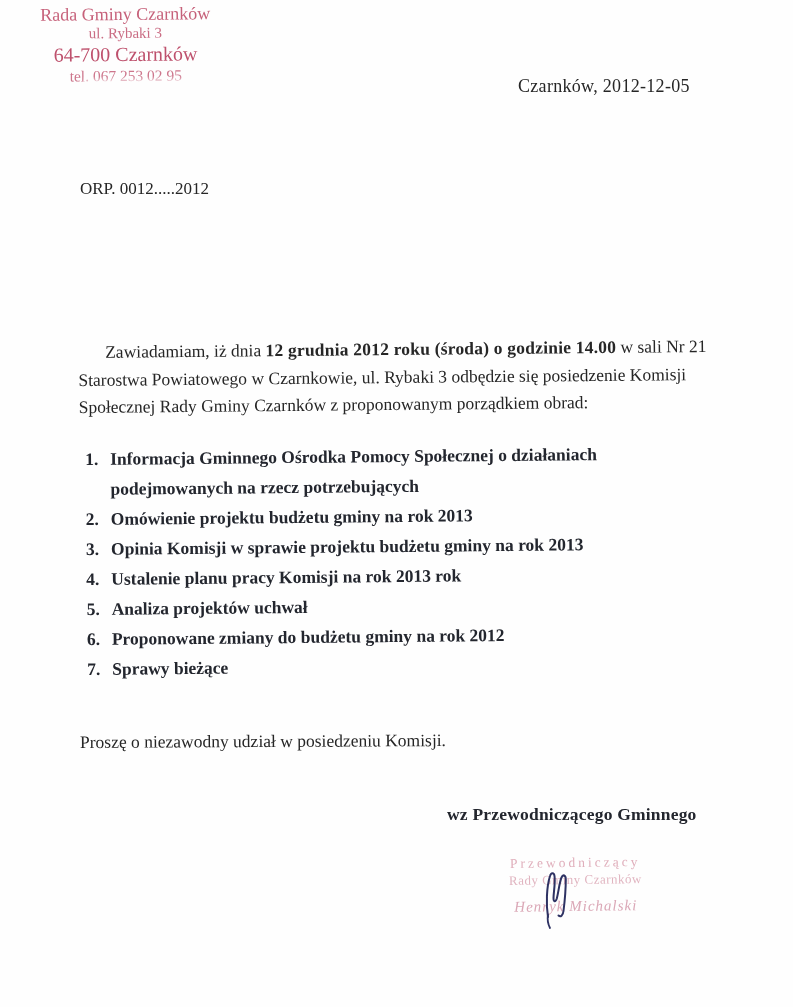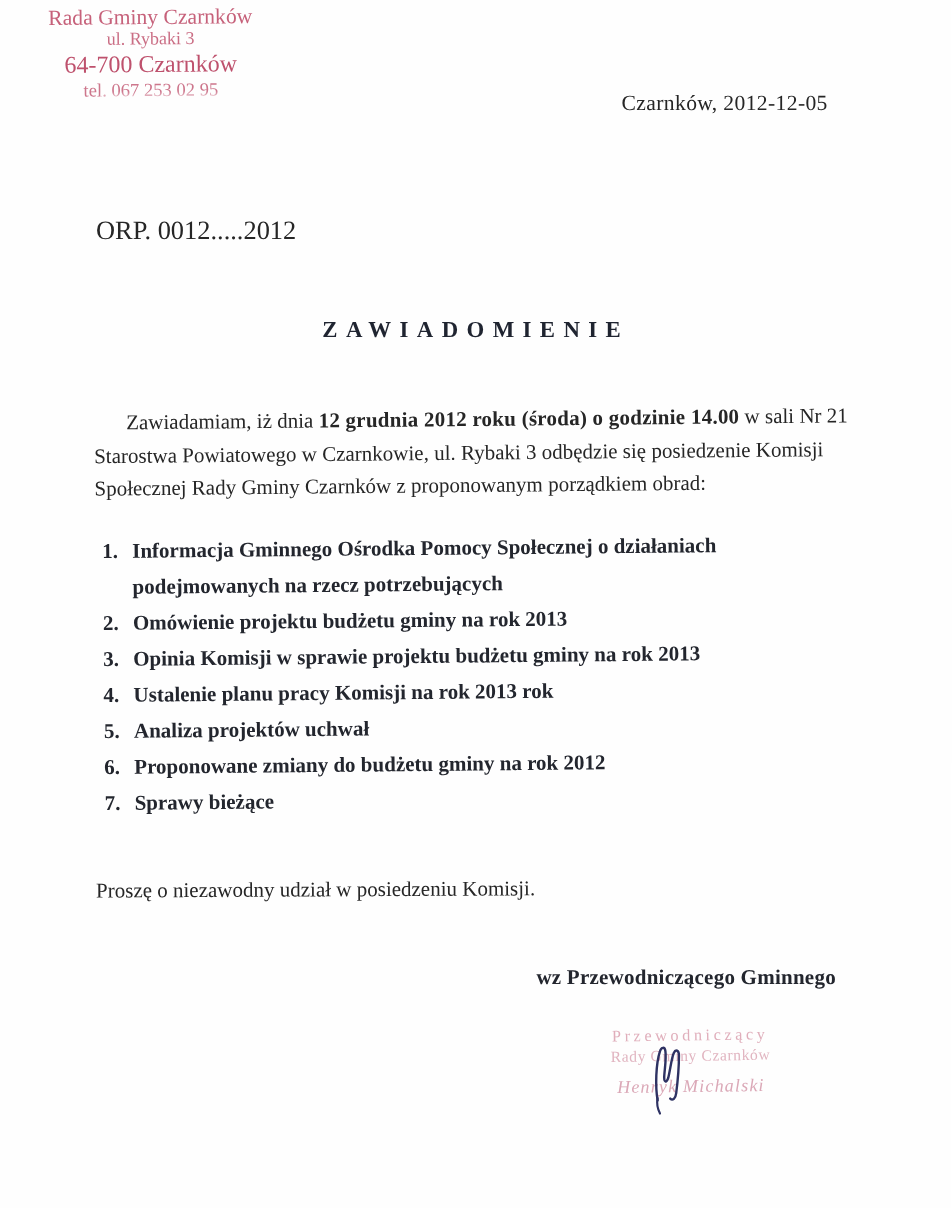--- a/index.html
+++ b/index.html
@@ -48,21 +48,21 @@
     top: 76px;
     font-size: 18px;
     letter-spacing: 0.3px;
   }
 
   
   .reference {
     position: absolute;
     left: 80px;
     top: 179px;
-    font-size: 22px;
+    font-size: 17px;
   }
 
   
   .doc-title {
     position: absolute;
     left: 0;
     top: 265px;
     width: 100%;
     text-align: center;
     font-size: 19px;
@@ -174,21 +174,20 @@
     <div class="s4">
       <span>tel. 067 253 02 95</span>
       <span class="fade-overlay"></span>
     </div>
   </div>
 
   <div class="dateline">Czarnków, 2012-12-05</div>
 
   <div class="reference">ORP. 0012.....2012</div>
 
-  <div class="doc-title">ZAWIADOMIENIE</div>
 
   <div class="intro"><span>Zawiadamiam, iż dnia </span><b>12 grudnia 2012 roku (środa) o godzinie 14.00</b><span> w sali Nr 21 Starostwa Powiatowego w Czarnkowie, ul. Rybaki 3 odbędzie się posiedzenie Komisji Społecznej Rady Gminy Czarnków z proponowanym porządkiem obrad:</span></div>
 
   <div class="agenda">
     <div class="agenda-item">
       <span class="num">1.</span>
       <span class="txt">Informacja Gminnego Ośrodka Pomocy Społecznej o działaniach podejmowanych na rzecz potrzebujących</span>
     </div>
     <div class="agenda-item">
       <span class="num">2.</span>

